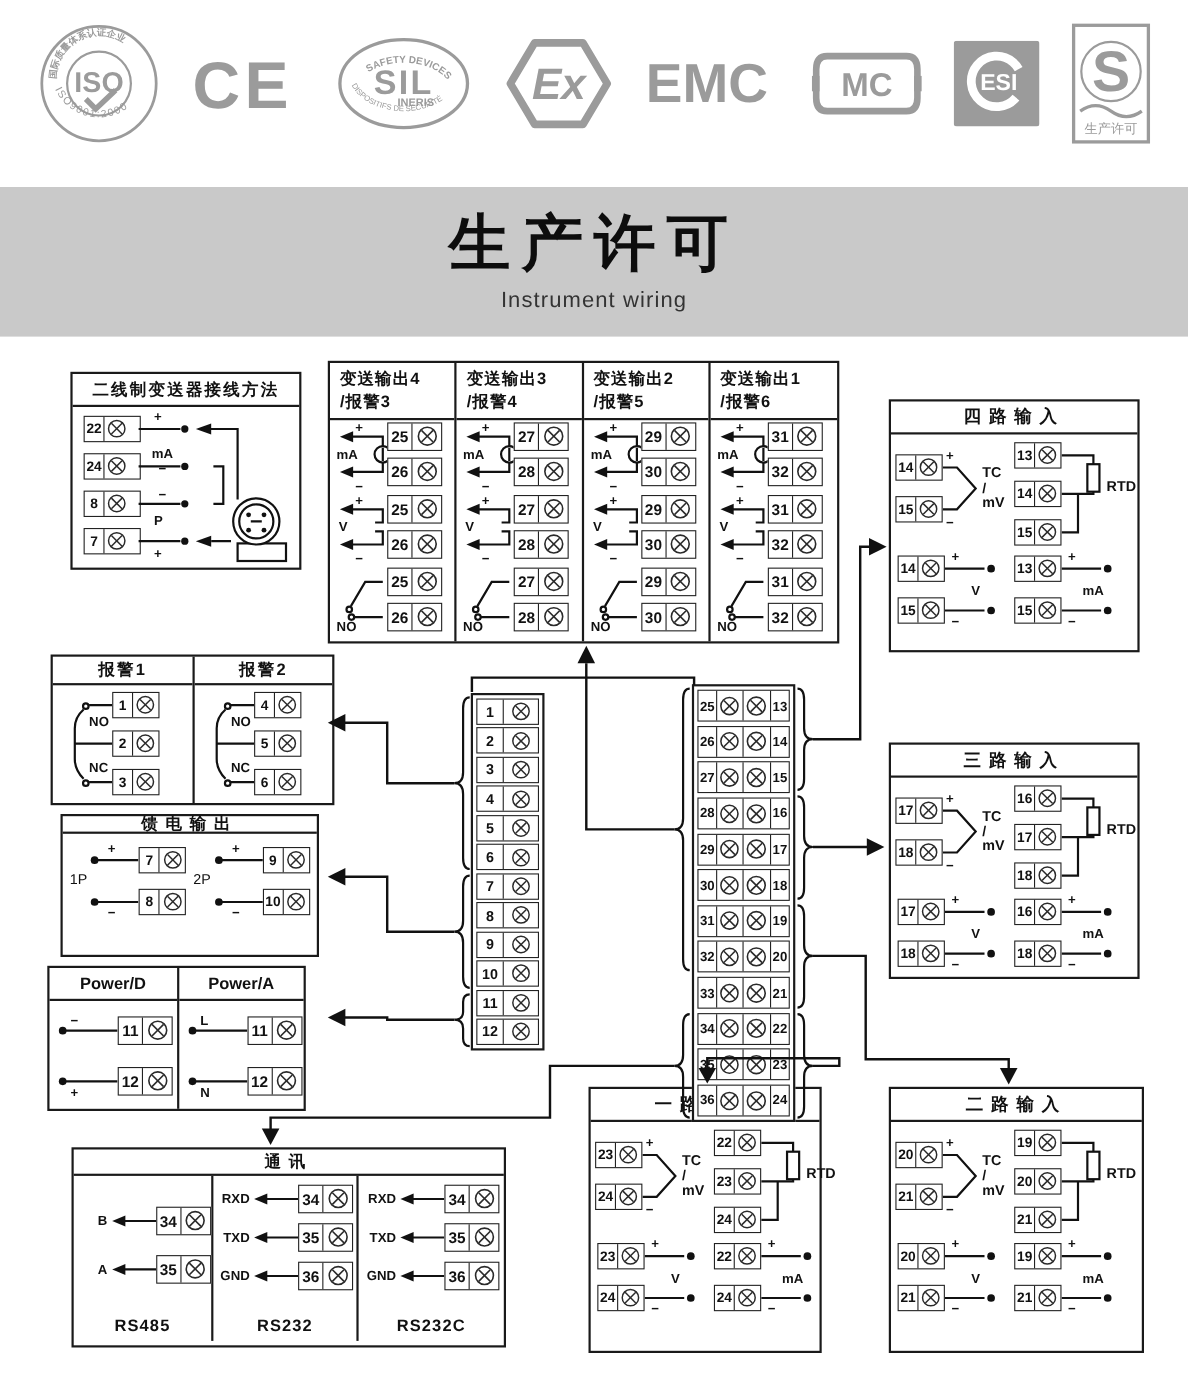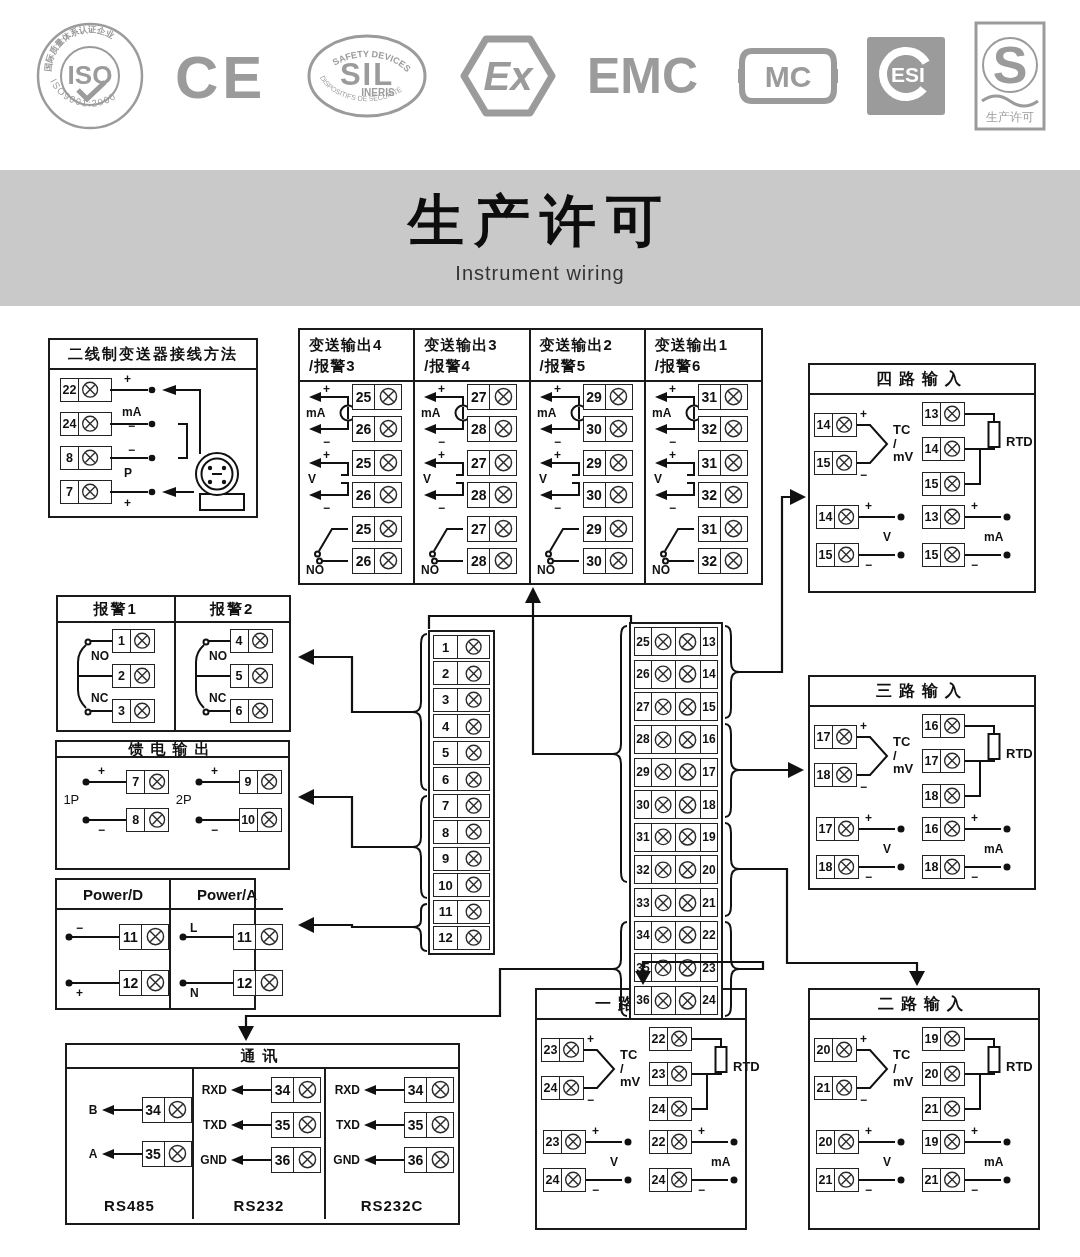--- a/index.html
+++ b/index.html
@@ -167,21 +167,21 @@
     <path class="ls" stroke-width="3" d="M8 80 Q22 70 36 80 T64 80"></path>
     <text class="lf" x="36" y="100" text-anchor="middle" font-size="12">生产许可</text>
   </svg>
 </div>
 
 <div class="banner">
   <div class="maintitle">生产许可</div>
   <div class="subtitle">Instrument wiring</div>
 </div>
 
-<div class="box" style="left:48px;top:338px;width:210px;height:180px">
+<div class="box" style="left:64px;top:338px;width:210px;height:180px">
   <div class="boxtitle" style="height:30px;font-size:15px;letter-spacing:2px">二线制变送器接线方法</div>
   <div class="twbody">
       <div class="term sm twterm" style="top:8px">
         <span class="tnum">22</span>
         <span class="tscrew">
           <svg viewBox="0 0 26 26">
             <circle cx="13" cy="13" r="10"></circle>
             <line x1="6.5" y1="6.5" x2="19.5" y2="19.5"></line>
             <line x1="19.5" y1="6.5" x2="6.5" y2="19.5"></line>
           </svg>
@@ -1231,21 +1231,21 @@
   <path d="M0 54 H36"></path>
           <circle class="fill" cx="42" cy="54" r="3.5"></circle>
   <text x="6" y="9">+</text>
           <text x="6" y="68">−</text>
           <text x="19" y="40">mA</text>
         </svg>
       </div>
     </div>
 </div>
 
-<div class="box" style="left:56px;top:595px;width:235px;height:137px">
+<div class="box" style="left:46px;top:595px;width:258px;height:137px">
   <div class="twosec">
     <div class="sec">
       <div class="sectitle">报警1</div>
       <div class="abody">
           <svg class="glyph" width="44" height="96" viewBox="0 0 44 96">
   <path d="M44 13 H23"></path>
             <circle cx="20" cy="14" r="2.5" fill="#fff"></circle>
   <path d="M44 48 H10"></path>
   <path d="M44 83 H23"></path>
             <circle cx="20" cy="84" r="2.5" fill="#fff"></circle>
@@ -1402,21 +1402,21 @@
                 <line x1="6.5" y1="6.5" x2="19.5" y2="19.5"></line>
                 <line x1="19.5" y1="6.5" x2="6.5" y2="19.5"></line>
               </svg>
             </span>
           </div>
         </div>
   </div>
     </div>
 </div>
 
-<div class="box" style="left:55px;top:878px;width:201px;height:132px">
+<div class="box" style="left:43px;top:878px;width:235px;height:132px">
   <div class="twosec">
     <div class="sec">
       <div class="sectitle" style="height:30px;letter-spacing:0">Power/D</div>
       <div class="pbody">
     <div class="prow">
             <svg class="glyph" width="56" height="30" viewBox="0 0 56 30">
   <circle class="fill" cx="6" cy="15" r="3.5"></circle>
               <path d="M6 15 H56"></path>
   <text x="13" y="10">−</text>
             </svg>

